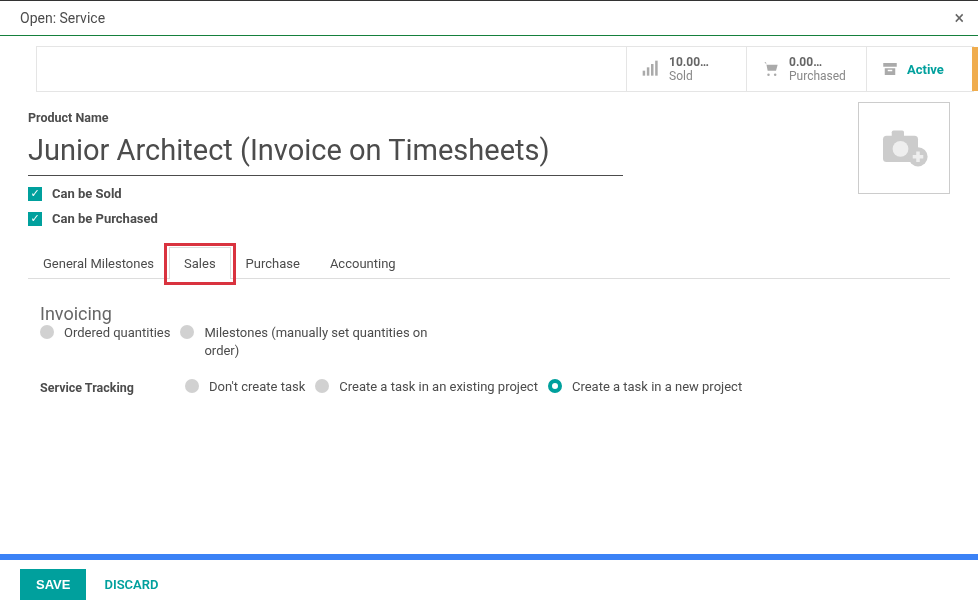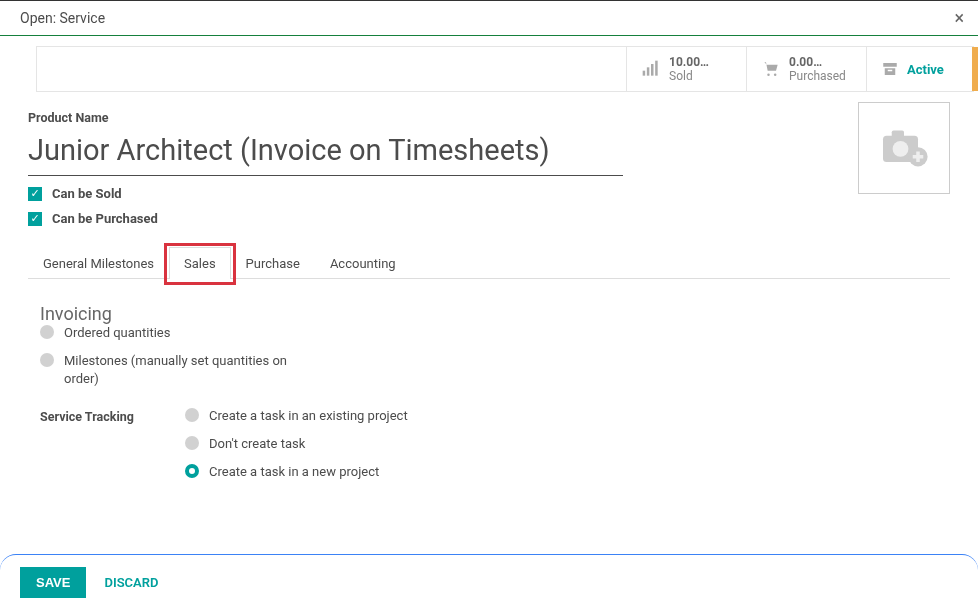--- a/index.html
+++ b/index.html
@@ -96,41 +96,41 @@
   .tab.highlighted::after {
     content:''; position:absolute; inset:-5px -6px -6px -6px;
     border:3px solid #d9333f; pointer-events:none;
   }
 
   .section-body { padding: 24px 12px 0 12px; }
   .section-title { font-size:18px; color:#666; font-weight:400; margin-bottom:0;}
 
   .field-row { display:flex; align-items:flex-start;}
   .field-label { width:145px; font-weight:700; font-size:12.5px; color:#4c4c4c; padding-top:2px;}
-  .radio-group { display:flex; flex-direction:column; gap:10px; }
+  .radio-group { display:flex; gap:10px; }
   .radio-opt { display:flex; align-items:flex-start; gap:10px; }
   .radio-opt .rdot {
     width:14px; height:14px; border-radius:50%; background:#d1d1d1; flex-shrink:0; margin-top:1px;
   }
   .radio-opt.selected .rdot {
     background:#fff; border:4px solid #00a09d; width:14px; height:14px;
   }
   .radio-text { font-size:13px; color:#4c4c4c; max-width:260px; line-height:1.4;}
   .radio-opt.highlighted {
     position:relative; padding:4px 8px 4px 4px; margin:-4px -8px -4px -4px;
   }
   .radio-opt.highlighted::after {
     content:''; position:absolute; left:-12px; right:-90px; top:-8px; bottom:-8px;
     border:3px solid #d9333f; pointer-events:none;
   }
 
   .footer {
     position:absolute; left:0; right:0; bottom:0;
-    height:55px; border-top:1px solid #3b82f6;
-    display:flex; align-items:center; padding:0 20px; gap:18px;border-radius:16px;
+    height:55px; border-top:6px solid #3b82f6;
+    display:flex; align-items:center; padding:0 20px; gap:18px;
   }
   .btn-save {
     background:#00a09d; color:#fff; border:none; padding:8px 16px;
     font-size:13px; font-weight:600; cursor:pointer;
   }
   .btn-discard { color:#00a09d; font-weight:600; font-size:13px; cursor:pointer;}
 </style>
 </head>
 <body>
 
@@ -227,25 +227,25 @@
             <span class="radio-text">Milestones (manually set quantities on order)</span>
           </div>
         </div>
       </div>
 
       <div class="field-row" style="margin-top:18px;">
         <div class="field-label">Service Tracking</div>
         <div class="radio-group">
           <div class="radio-opt">
             <span class="rdot"></span>
+            <span class="radio-text">Don't create task</span>
+          </div>
+          <div class="radio-opt">
+            <span class="rdot"></span>
             <span class="radio-text">Create a task in an existing project</span>
-          </div>
-          <div class="radio-opt">
-            <span class="rdot"></span>
-            <span class="radio-text">Don't create task</span>
           </div>
           <div class="radio-opt selected">
             <span class="rdot"></span>
             <span class="radio-text">Create a task in a new project</span>
           </div>
         </div>
       </div>
     </div>
   </div>
 </div>

